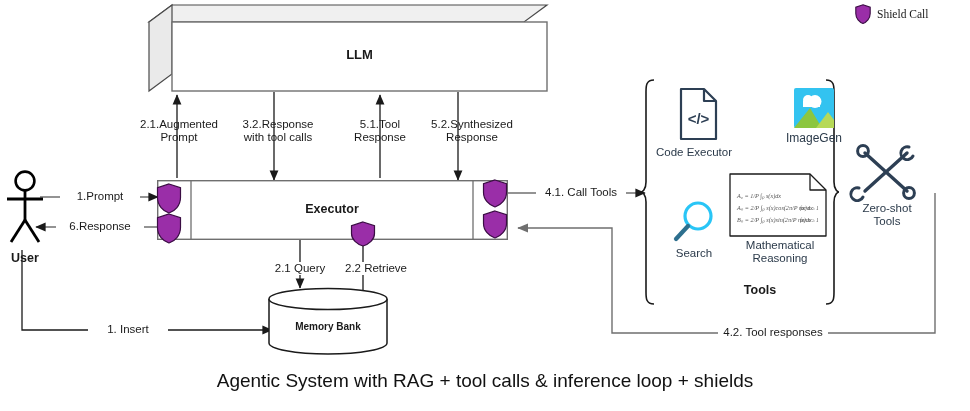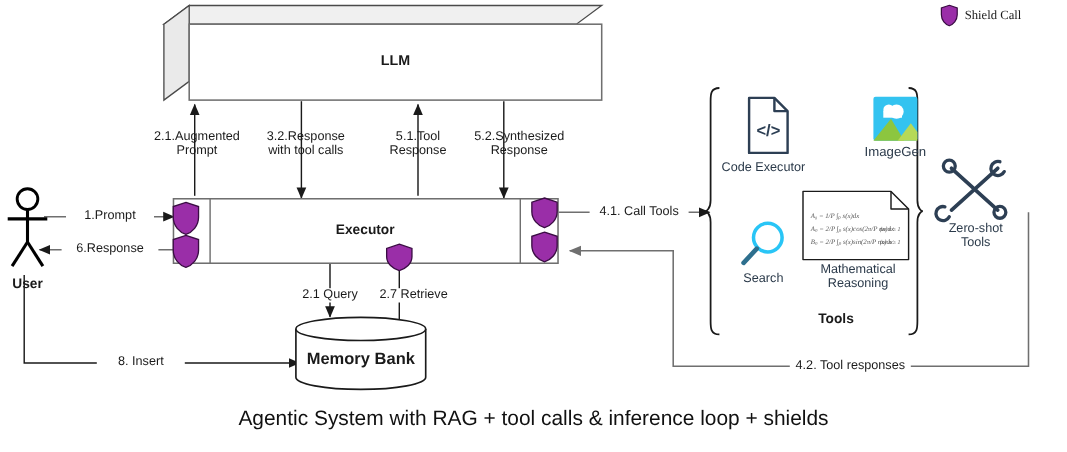--- a/index.html
+++ b/index.html
@@ -66,23 +66,23 @@
 Prompt</div>
 <div class="abs lbl" style="left:228px;top:118px;width:100px;">3.2.Response
 with tool calls</div>
 <div class="abs lbl" style="left:340px;top:118px;width:80px;">5.1.Tool
 Response</div>
 <div class="abs lbl" style="left:420px;top:118px;width:104px;">5.2.Synthesized
 Response</div>
 
 <div class="abs lbl" style="left:60px;top:190px;width:80px;background:#fff;">1.Prompt</div>
 <div class="abs lbl" style="left:56px;top:220px;width:88px;background:#fff;">6.Response</div>
-<div class="abs lbl" style="left:88px;top:323px;width:80px;background:#fff;">8. Insert</div>
+<div class="abs lbl" style="left:88px;top:323px;width:80px;background:#fff;">1. Insert</div>
 <div class="abs lbl" style="left:262px;top:262px;width:76px;background:#fff;">2.1 Query</div>
-<div class="abs lbl" style="left:334px;top:262px;width:84px;background:#fff;">2.7 Retrieve</div>
+<div class="abs lbl" style="left:334px;top:262px;width:84px;background:#fff;">2.2 Retrieve</div>
 <div class="abs lbl" style="left:536px;top:186px;width:90px;background:#fff;">4.1. Call Tools</div>
 <div class="abs lbl" style="left:718px;top:326px;width:110px;background:#fff;">4.2. Tool responses</div>
 
 <div class="abs" style="left:157px;top:180px;">
   <svg width="351" height="60" viewBox="0 0 351 60">
     <rect x="0.7" y="0.7" width="349.6" height="58.6" fill="#ffffff" stroke="#6f6f6f" stroke-width="1.4"></rect>
     <line x1="34" y1="0.7" x2="34" y2="59.3" stroke="#6f6f6f" stroke-width="1.3"></line>
     <line x1="316" y1="0.7" x2="316" y2="59.3" stroke="#6f6f6f" stroke-width="1.3"></line>
   </svg>
   <div class="abs lbl bold" style="left:34px;top:23px;width:282px;font-size:12.5px;">Executor</div>
@@ -115,21 +115,21 @@
     <line x1="21" y1="50" x2="35" y2="72" stroke="#000" stroke-width="2.8"></line>
   </svg>
   <div class="abs lbl bold" style="left:-2px;top:82px;width:46px;font-size:12.5px;">User</div>
 </div>
 
 <div class="abs" style="left:268px;top:288px;">
   <svg width="120" height="66" viewBox="0 0 120 66">
     <path d="M1,11 L1,55 A59,11 0 0 0 119,55 L119,11" fill="#ffffff" stroke="#1a1a1a" stroke-width="1.5"></path>
     <ellipse cx="60" cy="11" rx="59" ry="10.5" fill="#ffffff" stroke="#1a1a1a" stroke-width="1.5"></ellipse>
   </svg>
-  <div class="abs lbl bold" style="left:0px;top:32px;width:120px;font-size:15px;">Memory Bank</div>
+  <div class="abs lbl bold" style="left:0px;top:32px;width:120px;font-size:10px;">Memory Bank</div>
 </div>
 
 <svg class="abs" style="left:640px;top:78px;" width="200" height="230" viewBox="0 0 200 230">
   <path d="M14,2 C6,2 6,8 6,14 L6,104 C6,112 2,114 1,114 C2,114 6,116 6,124 L6,214 C6,220 6,226 14,226" fill="none" stroke="#1a1a1a" stroke-width="1.6"></path>
   <path d="M186,2 C194,2 194,8 194,14 L194,104 C194,112 198,114 199,114 C198,114 194,116 194,124 L194,214 C194,220 194,226 186,226" fill="none" stroke="#1a1a1a" stroke-width="1.6" transform="translate(0,0)"></path>
 </svg>
 
 <div class="abs lbl bold" style="left:700px;top:284px;width:120px;font-size:12.5px;">Tools</div>
 
 <div class="abs" style="left:648px;top:86px;width:92px;">

